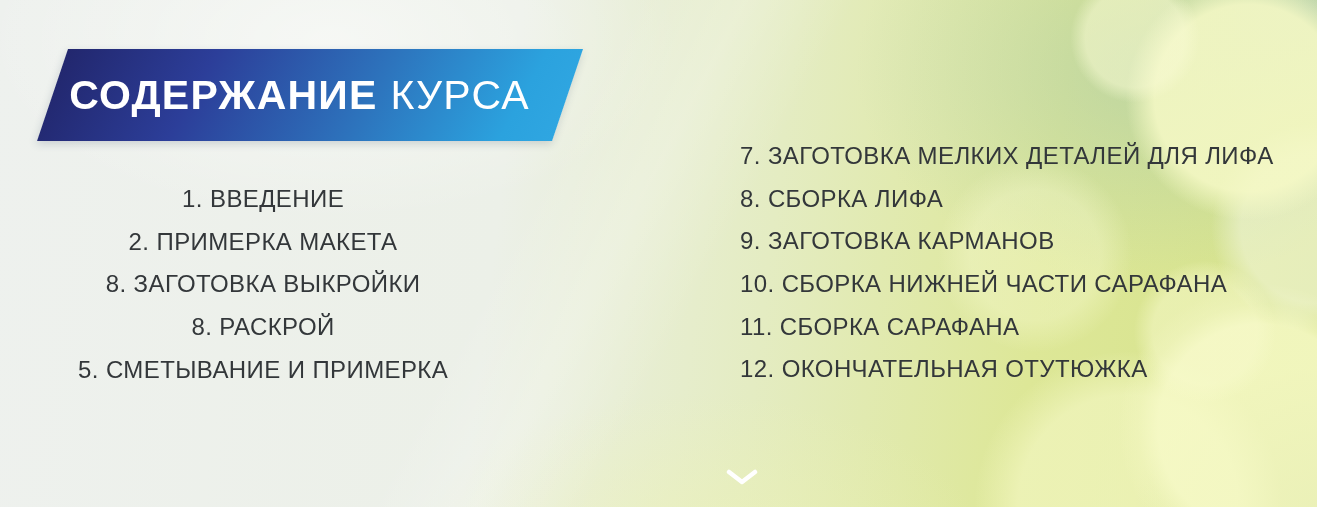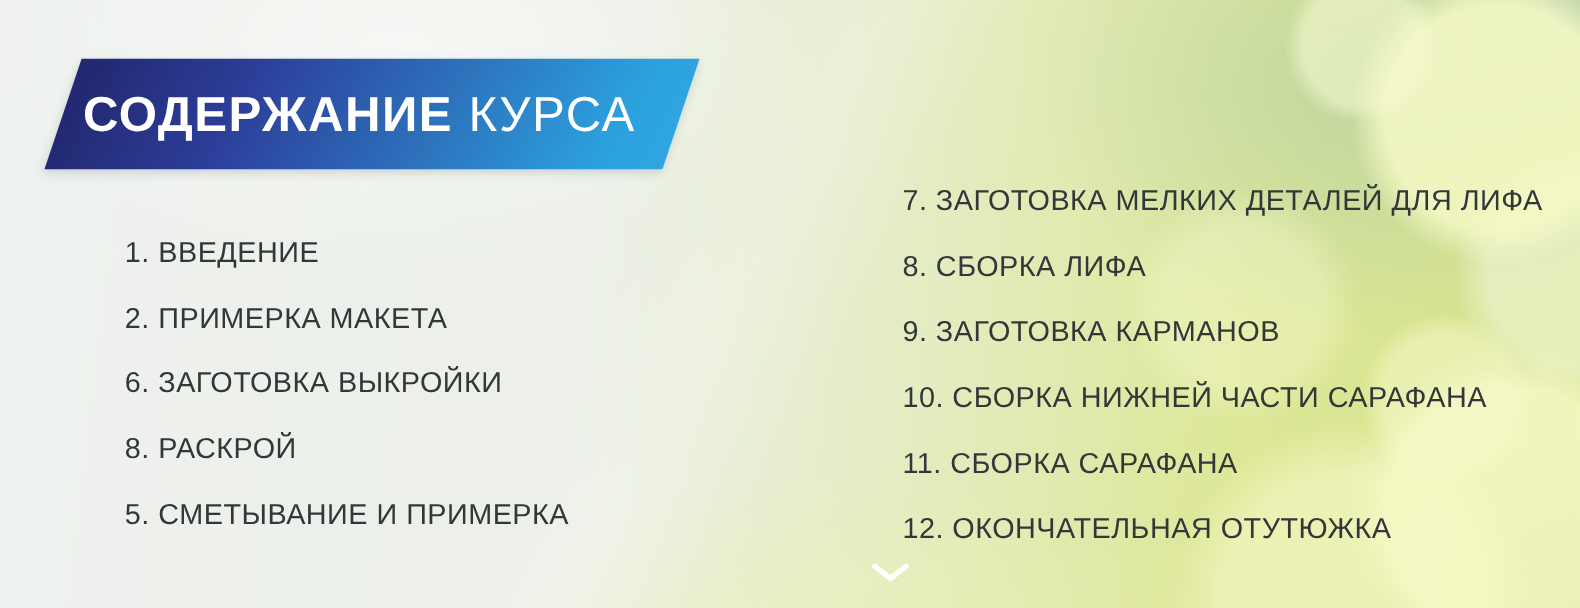--- a/index.html
+++ b/index.html
@@ -70,25 +70,25 @@
 
   
   .list-col {
     position: absolute;
     color: #33373a;
     font-size: 24px;
     letter-spacing: 0.4px;
     white-space: nowrap;
   }
   .list-col p {
-    margin: 12px;
+    margin: 0;
     height: 42.7px;
     line-height: 42.7px;
   }
-  .col-left  { left: 92px;  top: 178px; }
+  .col-left  { left: 78px;  top: 178px; text-align: center; }
   .col-right { left: 740px; top: 135px; }
 
   
   .chevron {
     position: absolute;
     left: 726px;
     top: 469px;
     width: 32px;
     height: 17px;
   }
@@ -103,21 +103,21 @@
     <h1 class="banner-title">
       <span class="t-bold">СОДЕРЖАНИЕ</span>
       <span class="t-light">КУРСА</span>
     </h1>
   </div>
 </div>
 
 <div class="list-col col-left">
   <p>1. ВВЕДЕНИЕ</p>
   <p>2. ПРИМЕРКА МАКЕТА</p>
-  <p>6. ЗАГОТОВКА ВЫКРОЙКИ</p>
+  <p>8. ЗАГОТОВКА ВЫКРОЙКИ</p>
   <p>8. РАСКРОЙ</p>
   <p>5. СМЕТЫВАНИЕ И ПРИМЕРКА</p>
 </div>
 
 <div class="list-col col-right">
   <p>7. ЗАГОТОВКА МЕЛКИХ ДЕТАЛЕЙ ДЛЯ ЛИФА</p>
   <p>8. СБОРКА ЛИФА</p>
   <p>9. ЗАГОТОВКА КАРМАНОВ</p>
   <p>10. СБОРКА НИЖНЕЙ ЧАСТИ САРАФАНА</p>
   <p>11. СБОРКА САРАФАНА</p>

